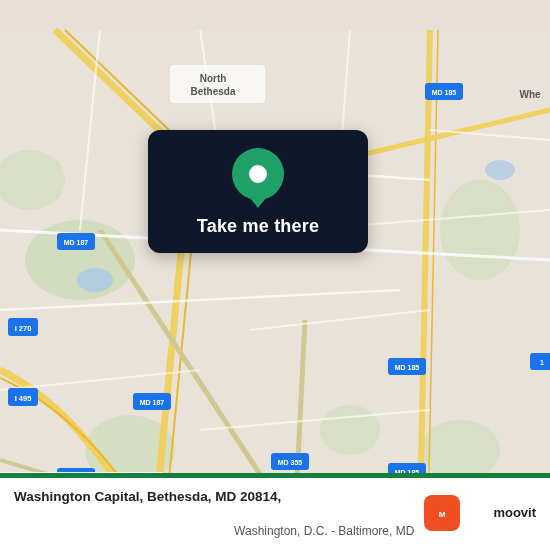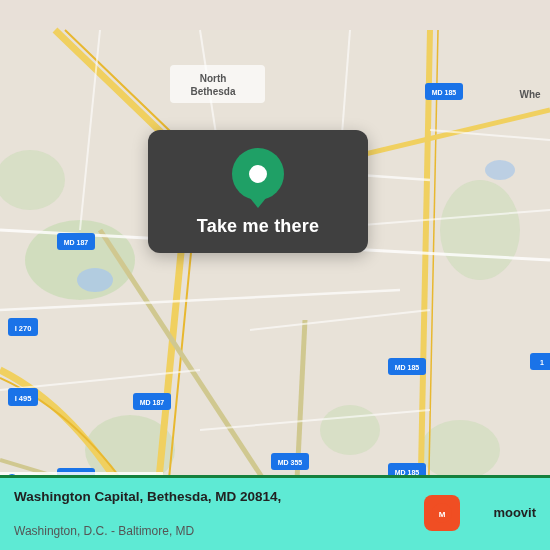--- a/index.html
+++ b/index.html
@@ -27,21 +27,21 @@
       width: 100%;
       height: 100%;
     }
 
     
     .take-me-there-card {
       position: absolute;
       top: 130px;
       left: 148px;
       width: 220px;
-      background: #404040;
+      background: #0f172a;
       border-radius: 12px;
       display: flex;
       flex-direction: column;
       align-items: center;
       padding: 18px 20px 16px;
       box-shadow: 0 4px 16px rgba(0,0,0,0.25);
       cursor: pointer;
     }
 
     .location-pin {
@@ -85,23 +85,23 @@
       margin-top: 6px;
       letter-spacing: 0.2px;
     }
 
     
     .bottom-bar {
       position: absolute;
       bottom: 0;
       left: 0;
       right: 0;
-      background: #5eead4;
+      background: #ffffff;
       padding: 10px 14px 12px;
-      border-top: 3px solid #15803d;
+      border-top: 5px solid #15803d;
     }
 
     .copyright-bar {
       position: absolute;
       bottom: 62px;
       left: 0;
       background: rgba(255,255,255,0.85);
       font-size: 10px;
       color: #555;
       padding: 2px 6px;
@@ -138,20 +138,21 @@
       font-size: 13.5px;
       font-weight: 600;
       color: #222;
       line-height: 1.3;
     }
 
     .location-subtitle {
       font-size: 12px;
       color: #555;
       margin-top: 18px;
+      text-align: right;
     }
 
     .moovit-badge {
       display: flex;
       align-items: center;
       gap: 5px;
       flex-shrink: 0;
       margin-left: 10px;
     }
 

